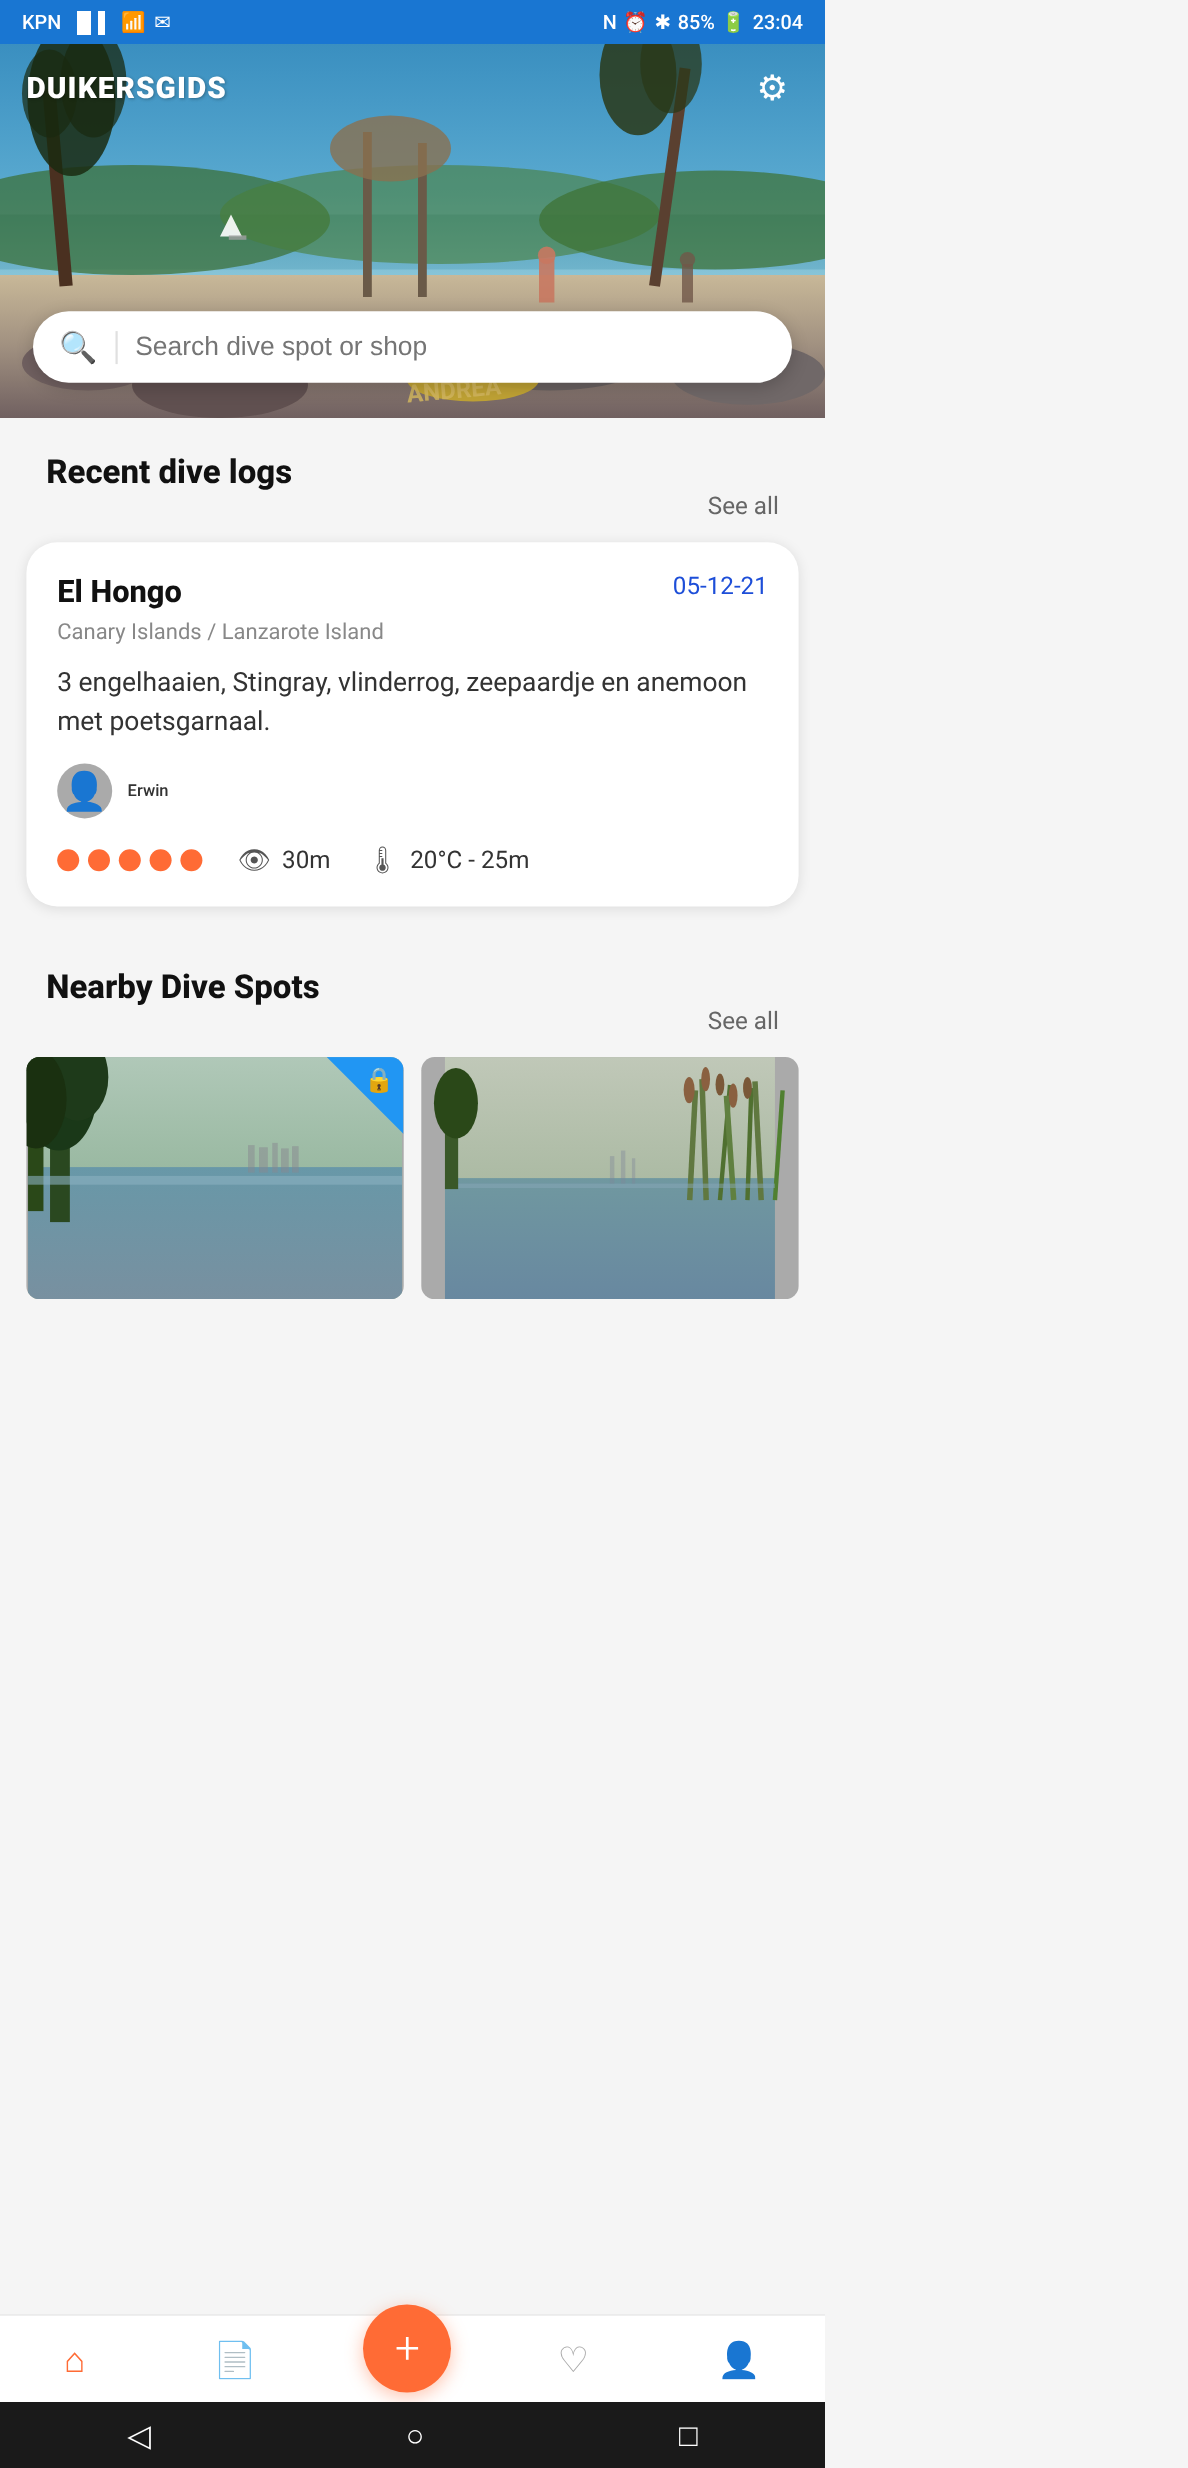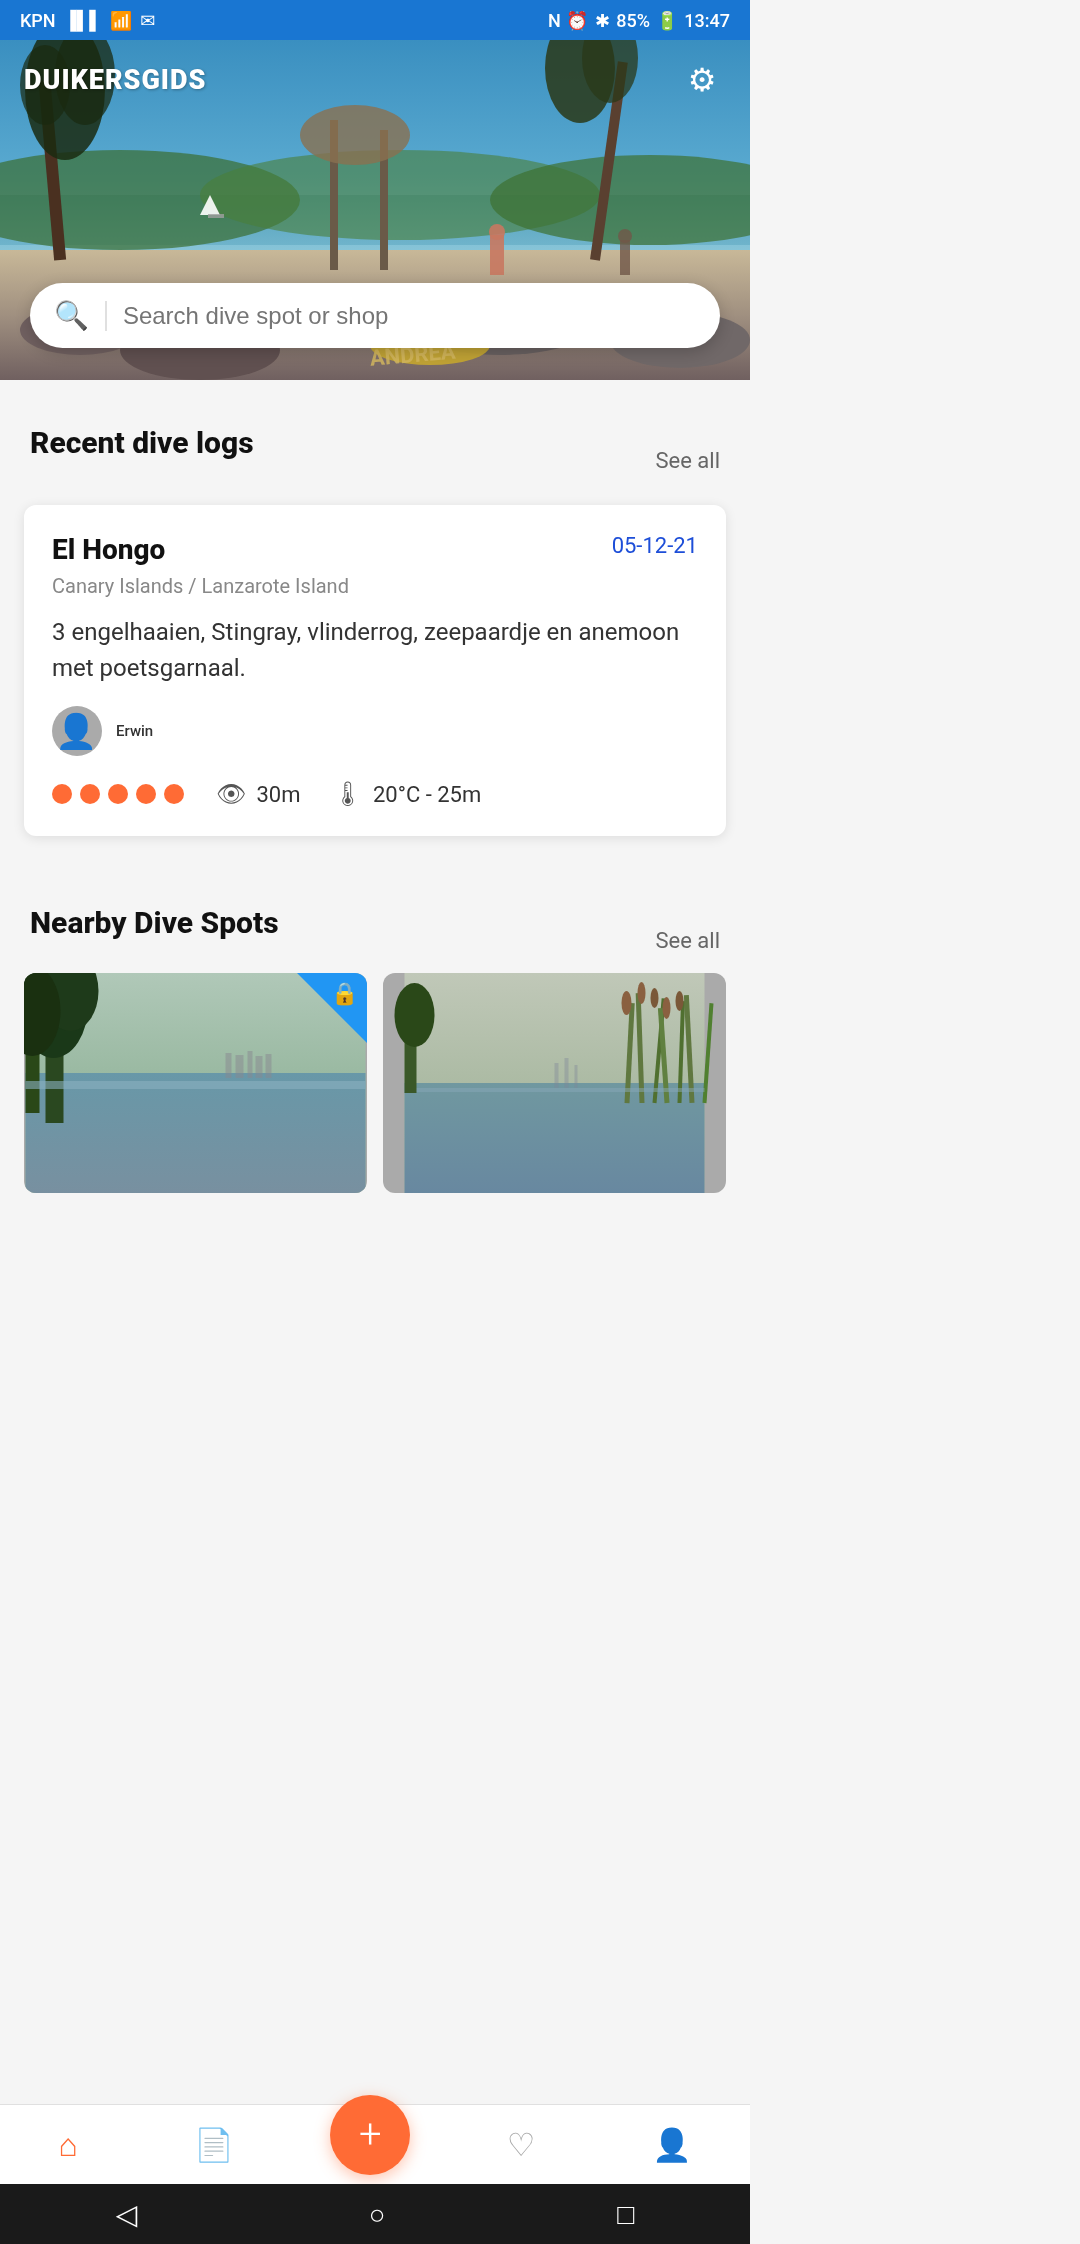--- a/index.html
+++ b/index.html
@@ -137,43 +137,42 @@
 
     
     .content {
       background: #f5f5f5;
       padding: 0;
     }
 
     
     .section-header {
       display: flex;
-      align-items: center;
       justify-content: space-between;
-      padding: 32px 30px 20px;
+      padding: 32px 42px 20px;
     }
 
     .section-title {
       font-size: 30px;
       font-weight: 800;
       color: #111;
     }
 
     .see-all-btn {
       font-size: 22px;
       color: #666;
       cursor: pointer;
       margin-top: 36px;
     }
 
     
     .dive-log-card {
-      margin: 12px 24px;
+      margin: 0 24px;
       background: white;
-      border-radius: 12px;
+      border-radius: 28px;
       padding: 28px;
       box-shadow: 0 2px 12px rgba(0,0,0,0.1);
     }
 
     .card-header {
       display: flex;
       justify-content: space-between;
       align-items: flex-start;
       margin-bottom: 8px;
     }
@@ -387,21 +386,21 @@
     <span>▐▌▌</span>
     <span>📶</span>
     <span>✉</span>
   </div>
   <div class="status-right">
     <span>N</span>
     <span>⏰</span>
     <span>✱</span>
     <span>85%</span>
     <span>🔋</span>
-    <span>13:47</span>
+    <span>23:04</span>
   </div>
 </div>
 
 <div class="hero">
   <div class="hero-photo"></div>
 
   <svg class="hero-trees" viewBox="0 0 750 340" xmlns="http://www.w3.org/2000/svg">
 
     <defs>
       <linearGradient id="skyGrad" x1="0" y1="0" x2="0" y2="1">

